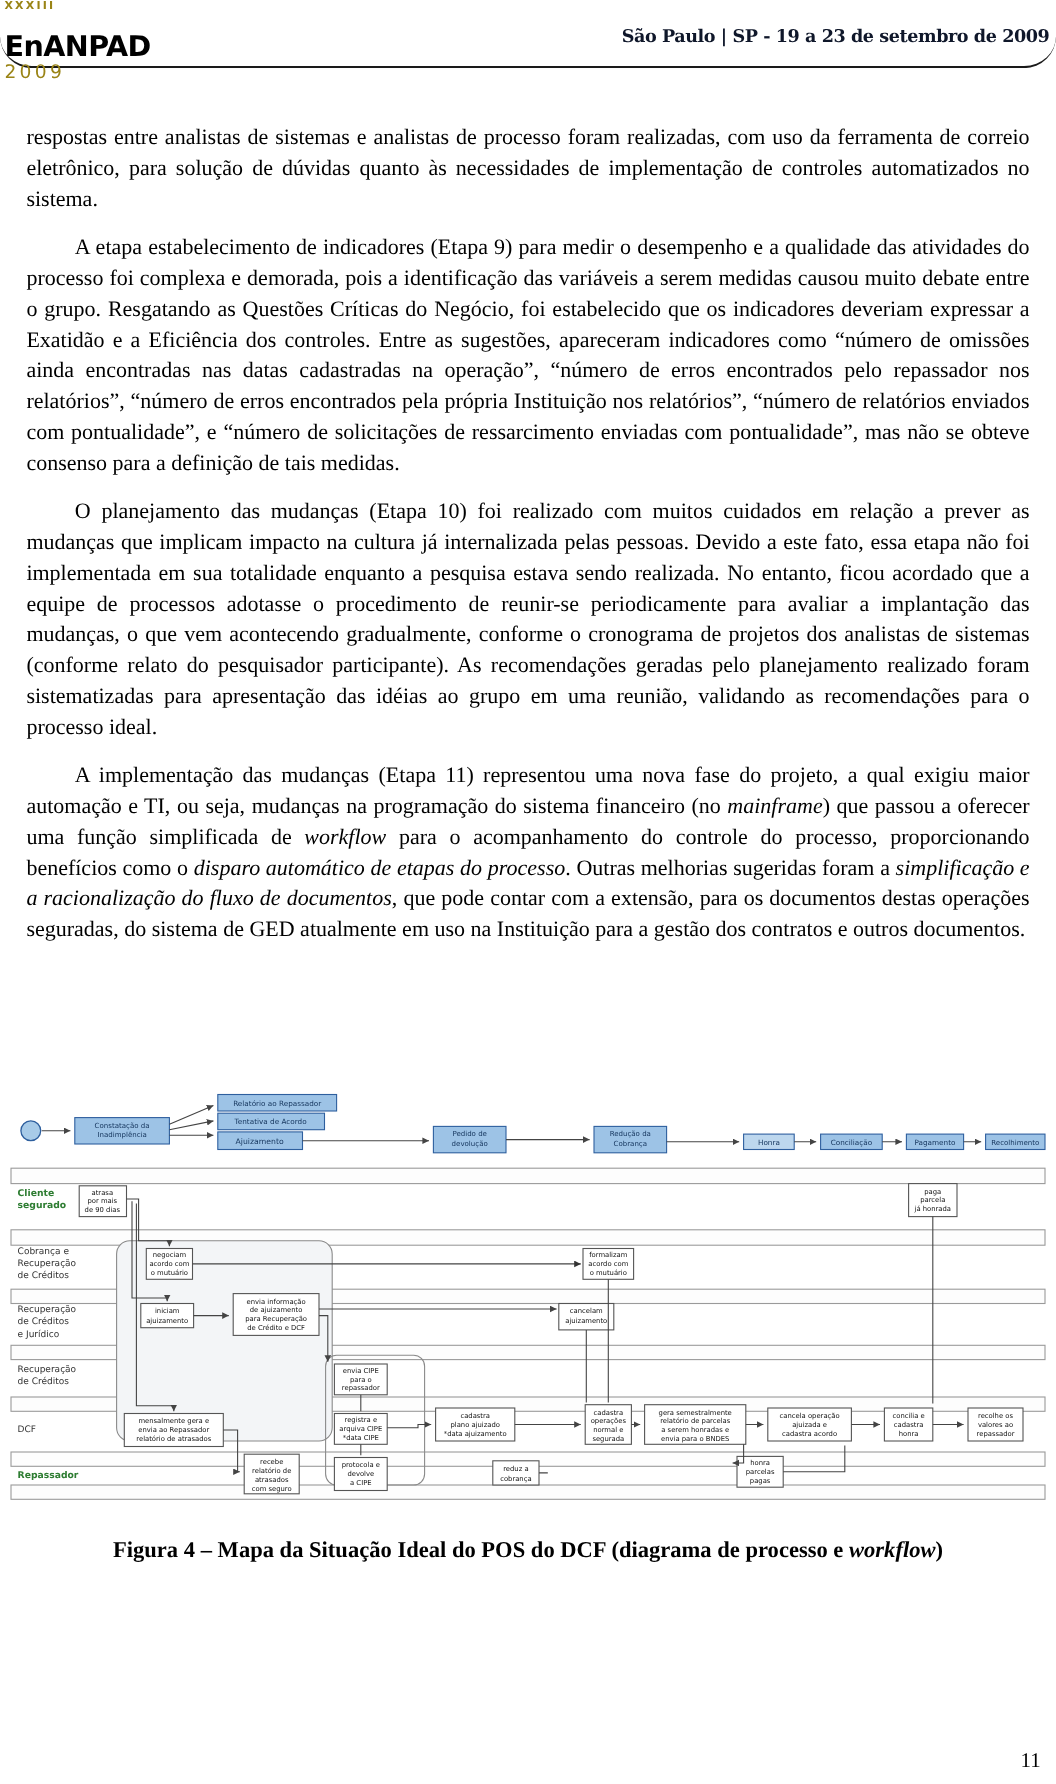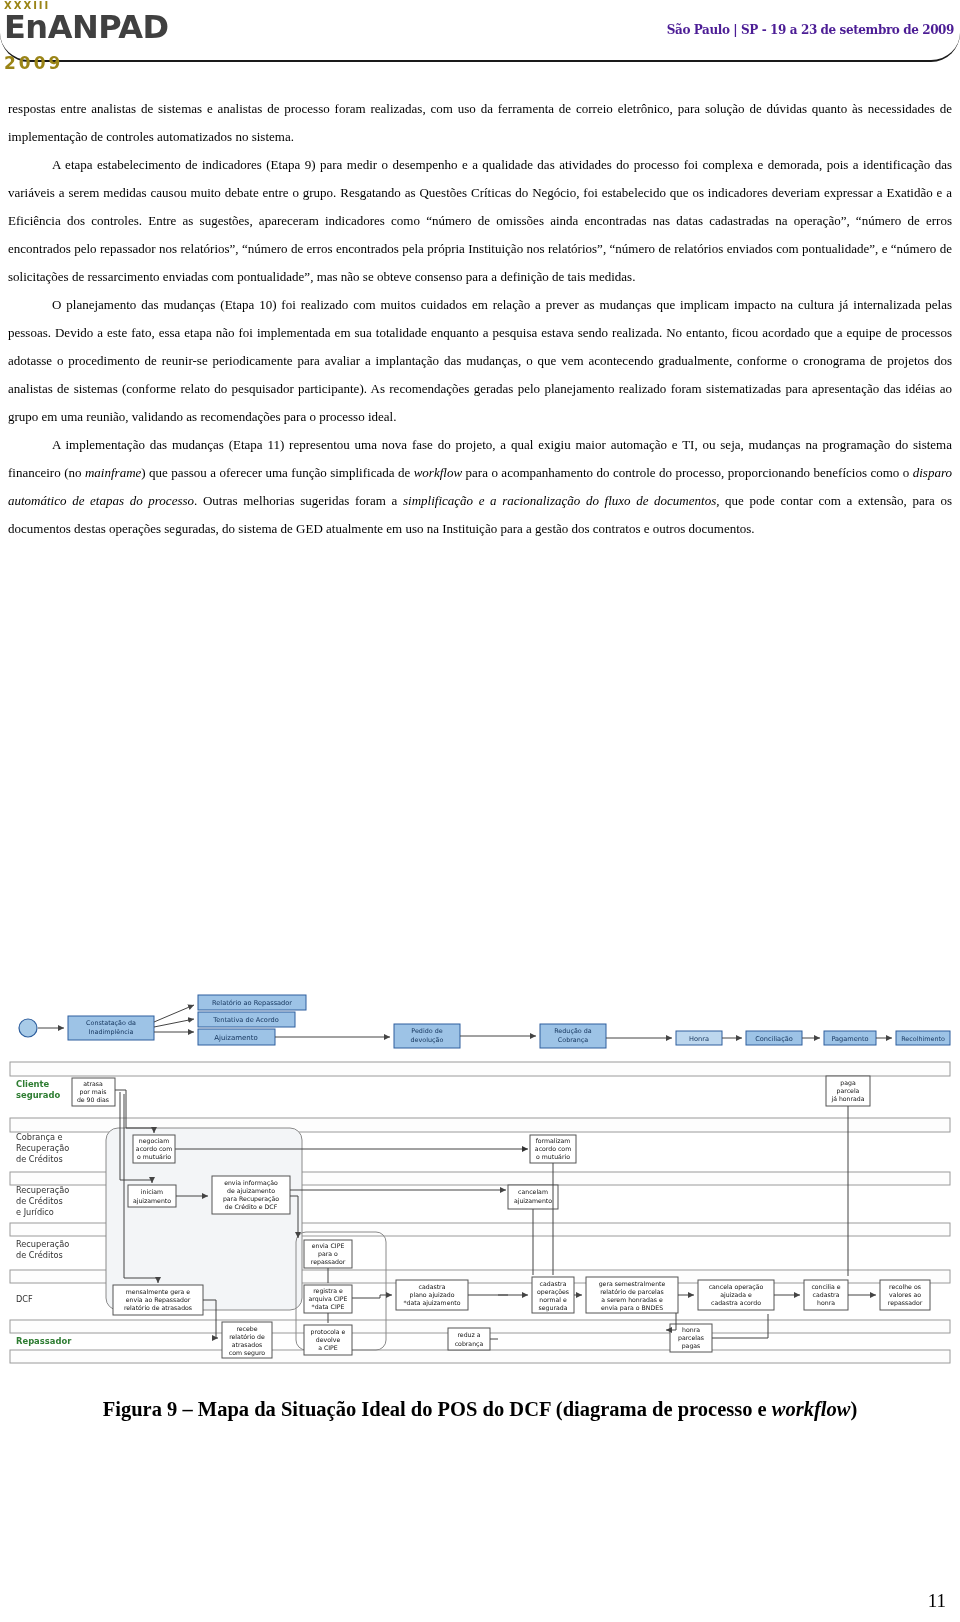--- a/index.html
+++ b/index.html
@@ -27,56 +27,56 @@
     line-height:1;
   }
   #logo-xxxiii {
     font-family:"DejaVu Sans", sans-serif;
     font-size:10px; font-weight:bold;
     letter-spacing:2px;
     color:#9a8416;
   }
   #logo-enanpad {
     font-family:"DejaVu Sans", sans-serif;
-    font-size:32px; font-weight:bold;
+    font-size:26px; font-weight:bold;
     letter-spacing:-0.5px;
-    color:#404040;
-    margin-top:0;
+    color:#000000;
+    margin-top:19px;
   }
   #logo-year {
     font-family:"DejaVu Sans", sans-serif;
-    font-size:17px; font-weight:bold;
+    font-size:17px; font-weight:normal;
     letter-spacing:3px;
     color:#9a8416;
-    margin-top:12px;
+    margin-top:2px;
   }
   #header-mid {
     position:absolute; left:205px; top:22px;
     font-family:"DejaVu Serif", serif;
     font-size:19px; font-weight:bold;
     color:#111;
     letter-spacing:-0.3px;
   }
   #header-right {
     position:absolute; right:6px; top:23px;
     font-family:"DejaVu Serif", serif;
-    font-size:12px; font-weight:bold;
-    color:#4c1d95;
+    font-size:16px; font-weight:bold;
+    color:#0f172a;
     letter-spacing:-0.4px;
   }
 
   
   #content {
     position:absolute;
     left:8px; top:95px;
     width:944px;
   }
   p.body {
-    margin:0;
-    font-size:13px;
+    margin:16px;
+    font-size:20px;
     line-height:28px;
     text-align:justify;
     text-justify:inter-word;
     hyphens:none;
   }
   p.indent { text-indent:44px; }
   b.bold { font-weight:normal; }
   i.ital { }
 
   
@@ -355,15 +355,15 @@
     <path d="M668,333 L668,350 L658,350" marker-end="url(#ah)"></path>
     <path d="M704,358 L760,358 L760,334"></path>
     <path d="M482,359 L490,359"></path>
     <path d="M545,183 L545,260 L545,295"></path>
     <path d="M840,126 L840,296"></path>
     <path d="M525,229 L525,295"></path>
   </g>
 </svg>
 </div>
 
-<div id="caption"><span>Figura 9 – Mapa da Situação Ideal do POS do DCF (diagrama de processo e </span><i>workflow</i><span>)</span></div>
+<div id="caption"><span>Figura 4 – Mapa da Situação Ideal do POS do DCF (diagrama de processo e </span><i>workflow</i><span>)</span></div>
 
 <div id="pagenum">11</div>
 
 </body></html>

